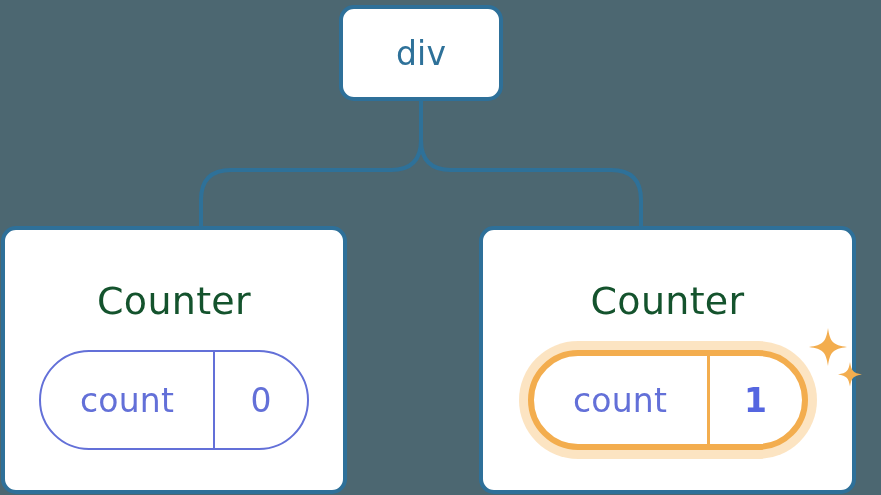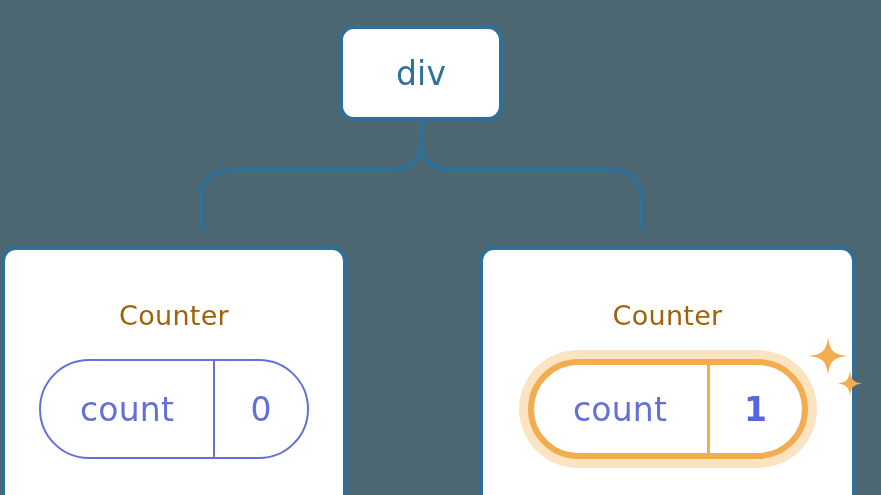--- a/index.html
+++ b/index.html
@@ -32,21 +32,20 @@
   
   .node {
     position: absolute;
     background: #ffffff;
     border: 4px solid #2e7099;
     border-radius: 15px;
     box-sizing: border-box;
     display: flex;
     flex-direction: column;
     align-items: center;
-    margin-top: 20px;
   }
 
   .node-root {
     left: 339px;
     top: 5px;
     width: 164px;
     height: 96px;
     justify-content: center;
   }
 
@@ -59,22 +58,22 @@
 
   .node-child {
     width: 346px;
     height: 268px;
     top: 226px;
   }
   .node-child-left  { left: 1px; }
   .node-child-right { left: 479px; width: 377px; }
 
   .node-title {
-    font-size: 27px;
-    color: #a16207;
+    font-size: 38px;
+    color: #14532d;
     line-height: 1;
     margin-top: 52px;
     letter-spacing: 0.3px;
   }
 
   
   .pill-wrap {
     position: relative;
     margin-top: 30px;
     display: flex;

